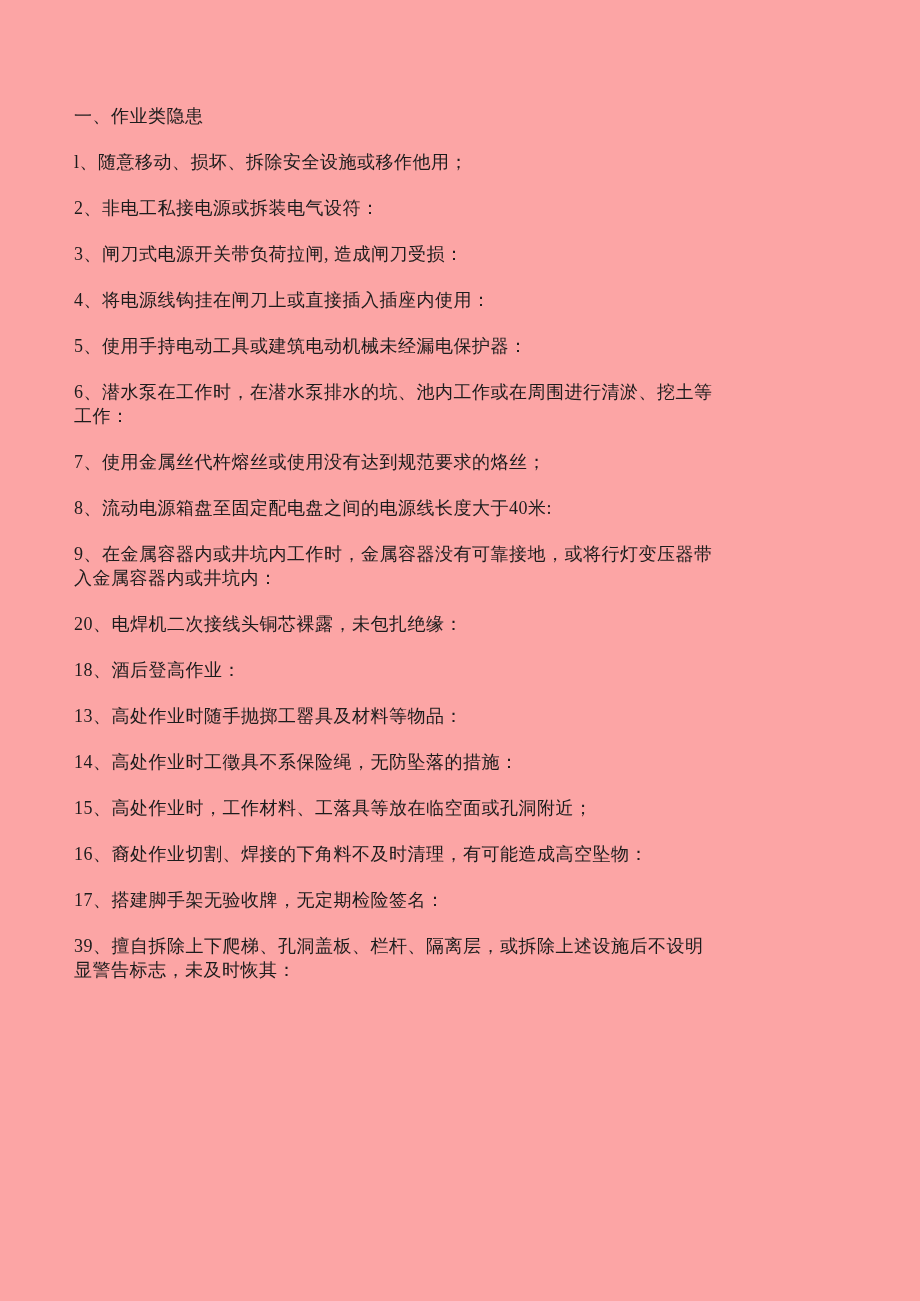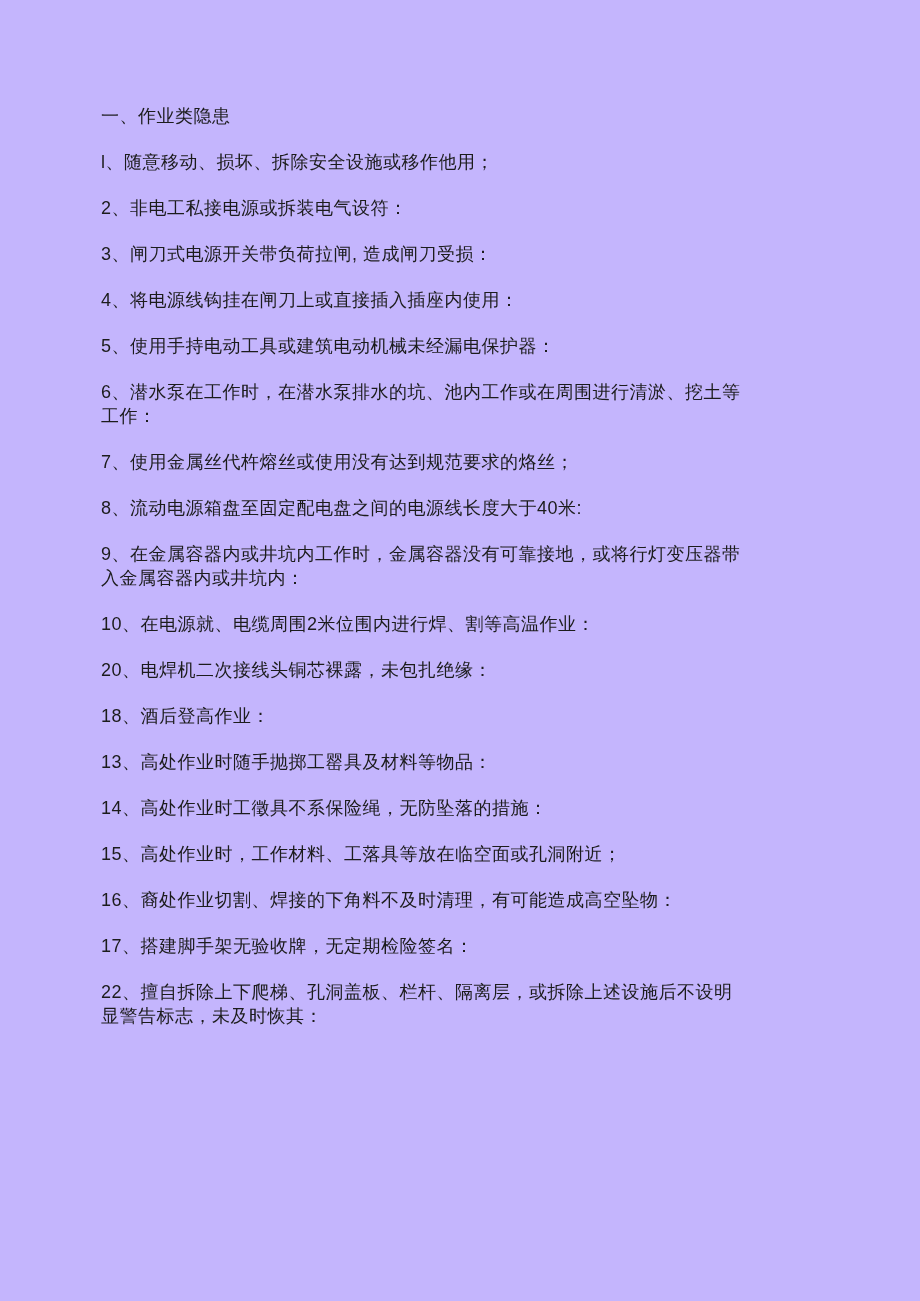--- a/index.html
+++ b/index.html
@@ -9,23 +9,23 @@
   }
   body {
     width: 920px;
     height: 1301px;
     overflow: hidden;
   }
   .page {
     box-sizing: border-box;
     width: 920px;
     height: 1301px;
-    background: #c4b5fd;
-    padding: 104px 120px 0 101px;
-    font-family: Liberation Sans, sans-serif;
+    background: #fca5a5;
+    padding: 104px 120px 0 74px;
+    font-family: Liberation Serif, serif;
     color: #1c1c1c;
   }
   .heading,
   .para {
     margin: 0 0 22px 0;
     font-size: 18px;
     line-height: 24px;
     letter-spacing: 0.5px;
     white-space: pre-line; 
     text-align: left;
@@ -43,24 +43,23 @@
       <p class="para">2、非电工私接电源或拆装电气设符：</p>
       <p class="para">3、闸刀式电源开关带负荷拉闸, 造成闸刀受损：</p>
       <p class="para">4、将电源线钩挂在闸刀上或直接插入插座内使用：</p>
       <p class="para">5、使用手持电动工具或建筑电动机械未经漏电保护器：</p>
       <p class="para">6、潜水泵在工作时，在潜水泵排水的坑、池内工作或在周围进行清淤、挖土等
 工作：</p>
       <p class="para">7、使用金属丝代杵熔丝或使用没有达到规范要求的烙丝；</p>
       <p class="para">8、流动电源箱盘至固定配电盘之间的电源线长度大于40米:</p>
       <p class="para">9、在金属容器内或井坑内工作时，金属容器没有可靠接地，或将行灯变压器带
 入金属容器内或井坑内：</p>
-      <p class="para">10、在电源就、电缆周围2米位围内进行焊、割等高温作业：</p>
       <p class="para">20、电焊机二次接线头铜芯裸露，未包扎绝缘：</p>
       <p class="para">18、酒后登高作业：</p>
       <p class="para">13、高处作业时随手抛掷工罂具及材料等物品：</p>
       <p class="para">14、高处作业时工徵具不系保险绳，无防坠落的措施：</p>
       <p class="para">15、高处作业时，工作材料、工落具等放在临空面或孔洞附近；</p>
       <p class="para">16、裔处作业切割、焊接的下角料不及时清理，有可能造成高空坠物：</p>
       <p class="para">17、搭建脚手架无验收牌，无定期检险签名：</p>
-      <p class="para">22、擅自拆除上下爬梯、孔洞盖板、栏杆、隔离层，或拆除上述设施后不设明
+      <p class="para">39、擅自拆除上下爬梯、孔洞盖板、栏杆、隔离层，或拆除上述设施后不设明
 显警告标志，未及时恢其：</p>
     </div>
 </div>
 
 </body></html>

